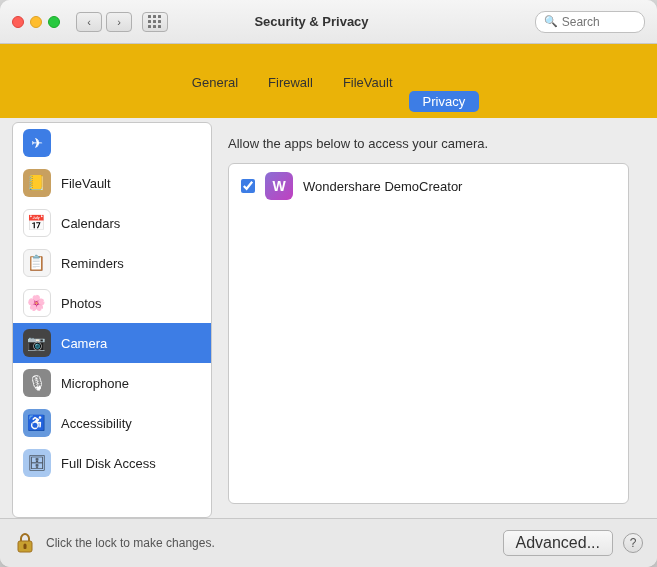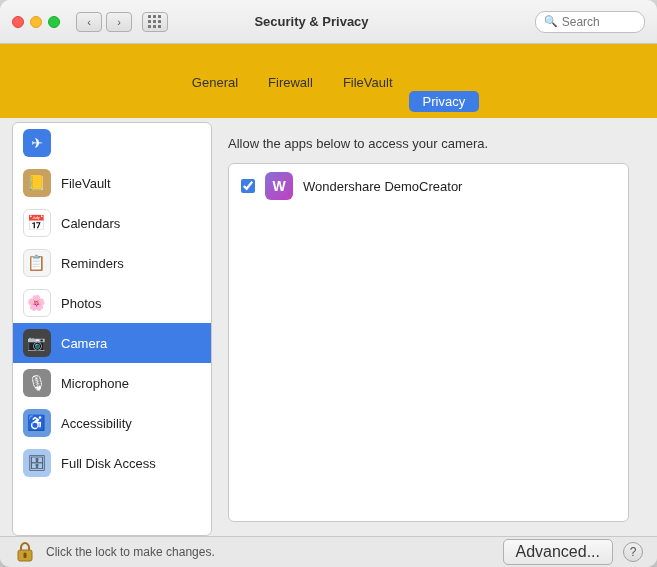--- a/index.html
+++ b/index.html
@@ -200,21 +200,21 @@
       width: 14px;
       height: 14px;
       accent-color: #3d7de5;
     }
     .app-name {
       font-size: 13px;
       color: #222;
     }
     
     .bottombar {
-      height: 31px;
+      height: 49px;
       background: #e8e8e8;
       border-top: 1px solid #c8c8c8;
       display: flex;
       align-items: center;
       padding: 0 14px;
       gap: 10px;
       flex-shrink: 0;
     }
     .lock-icon {
       width: 22px;

